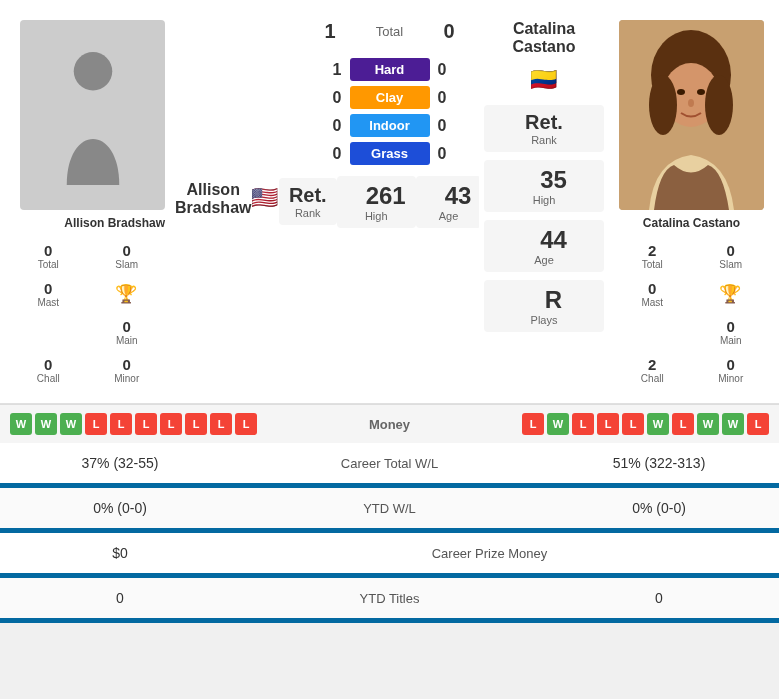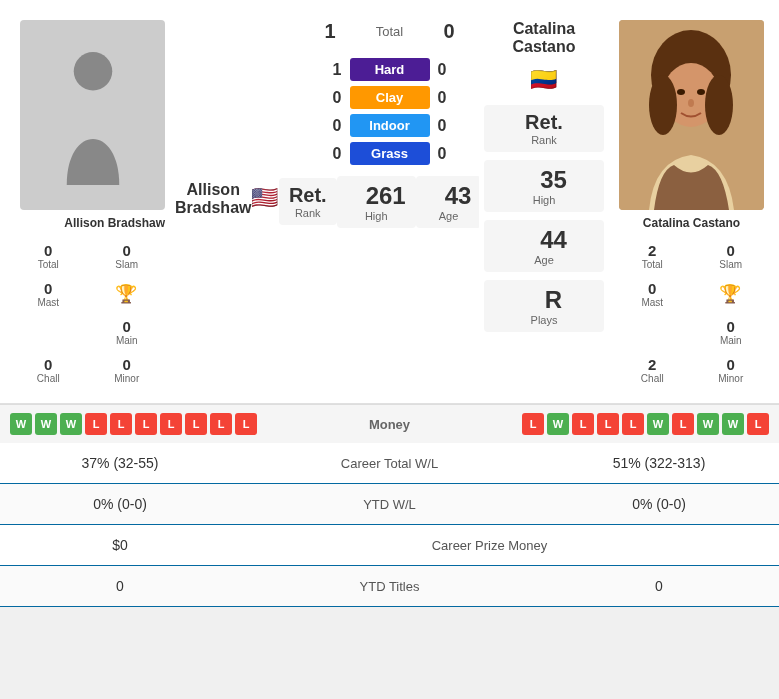--- a/index.html
+++ b/index.html
@@ -294,21 +294,21 @@
     
     .stats-rows {
       background: #fff;
     }
 
     .stats-row {
       display: flex;
       align-items: center;
       justify-content: space-between;
       padding: 12px 20px;
-      border-bottom: 1px solid #0369a1;
+      border-bottom: 5px solid #0369a1;
     }
 
     .stats-row:nth-child(even) {
       background: #fafafa;
     }
 
     .stats-row-left-val {
       font-size: 14px;
       color: #333;
       width: 200px;

